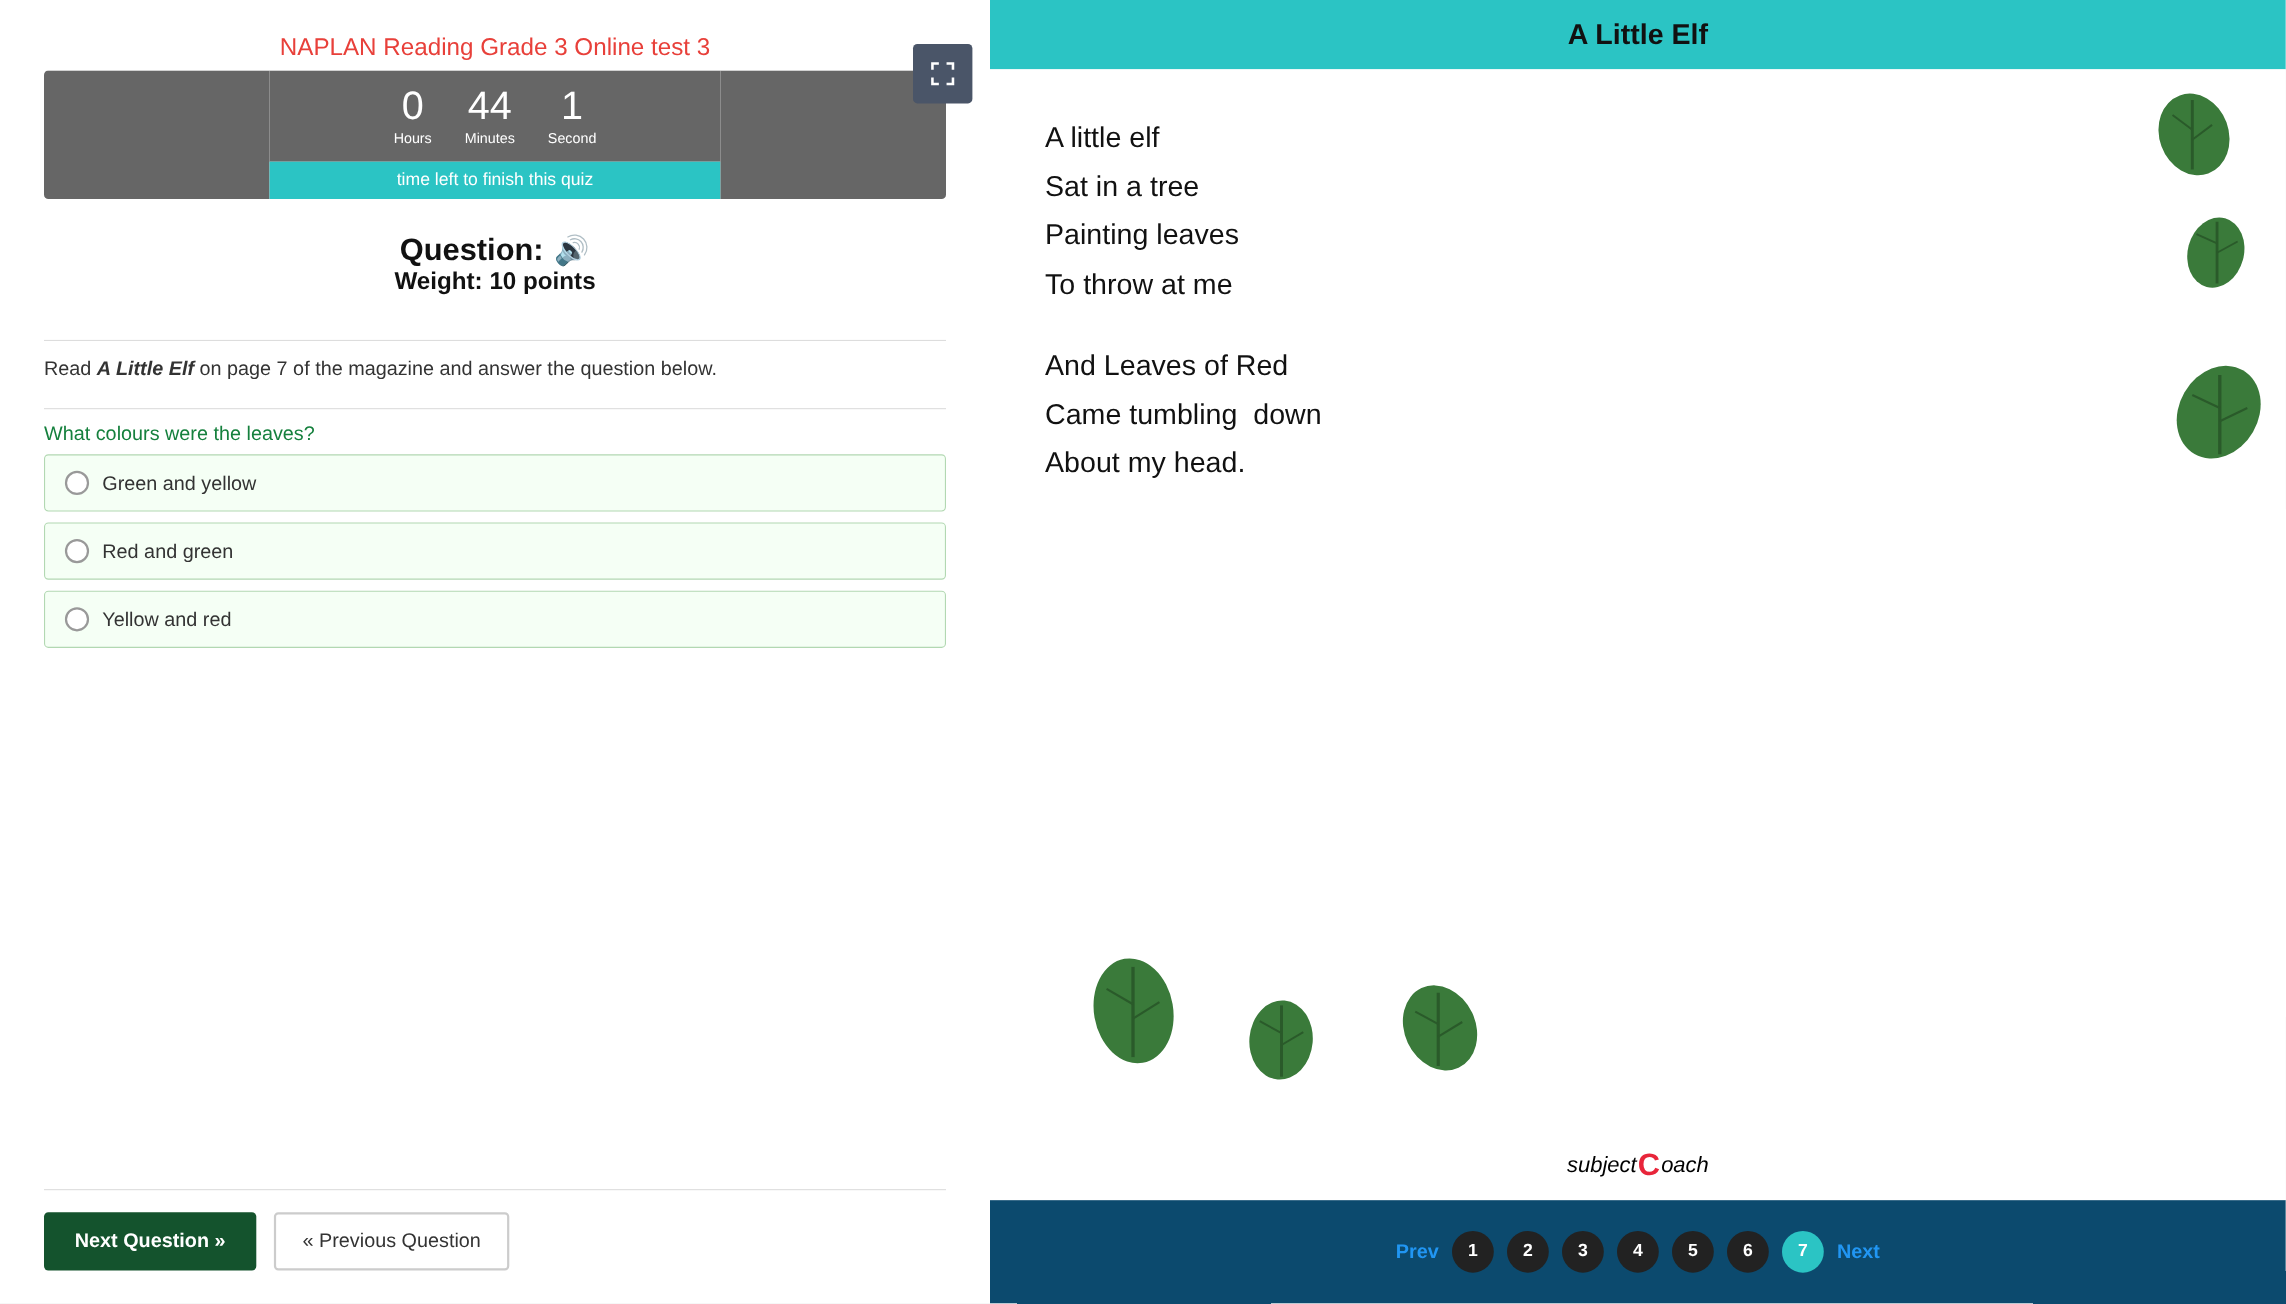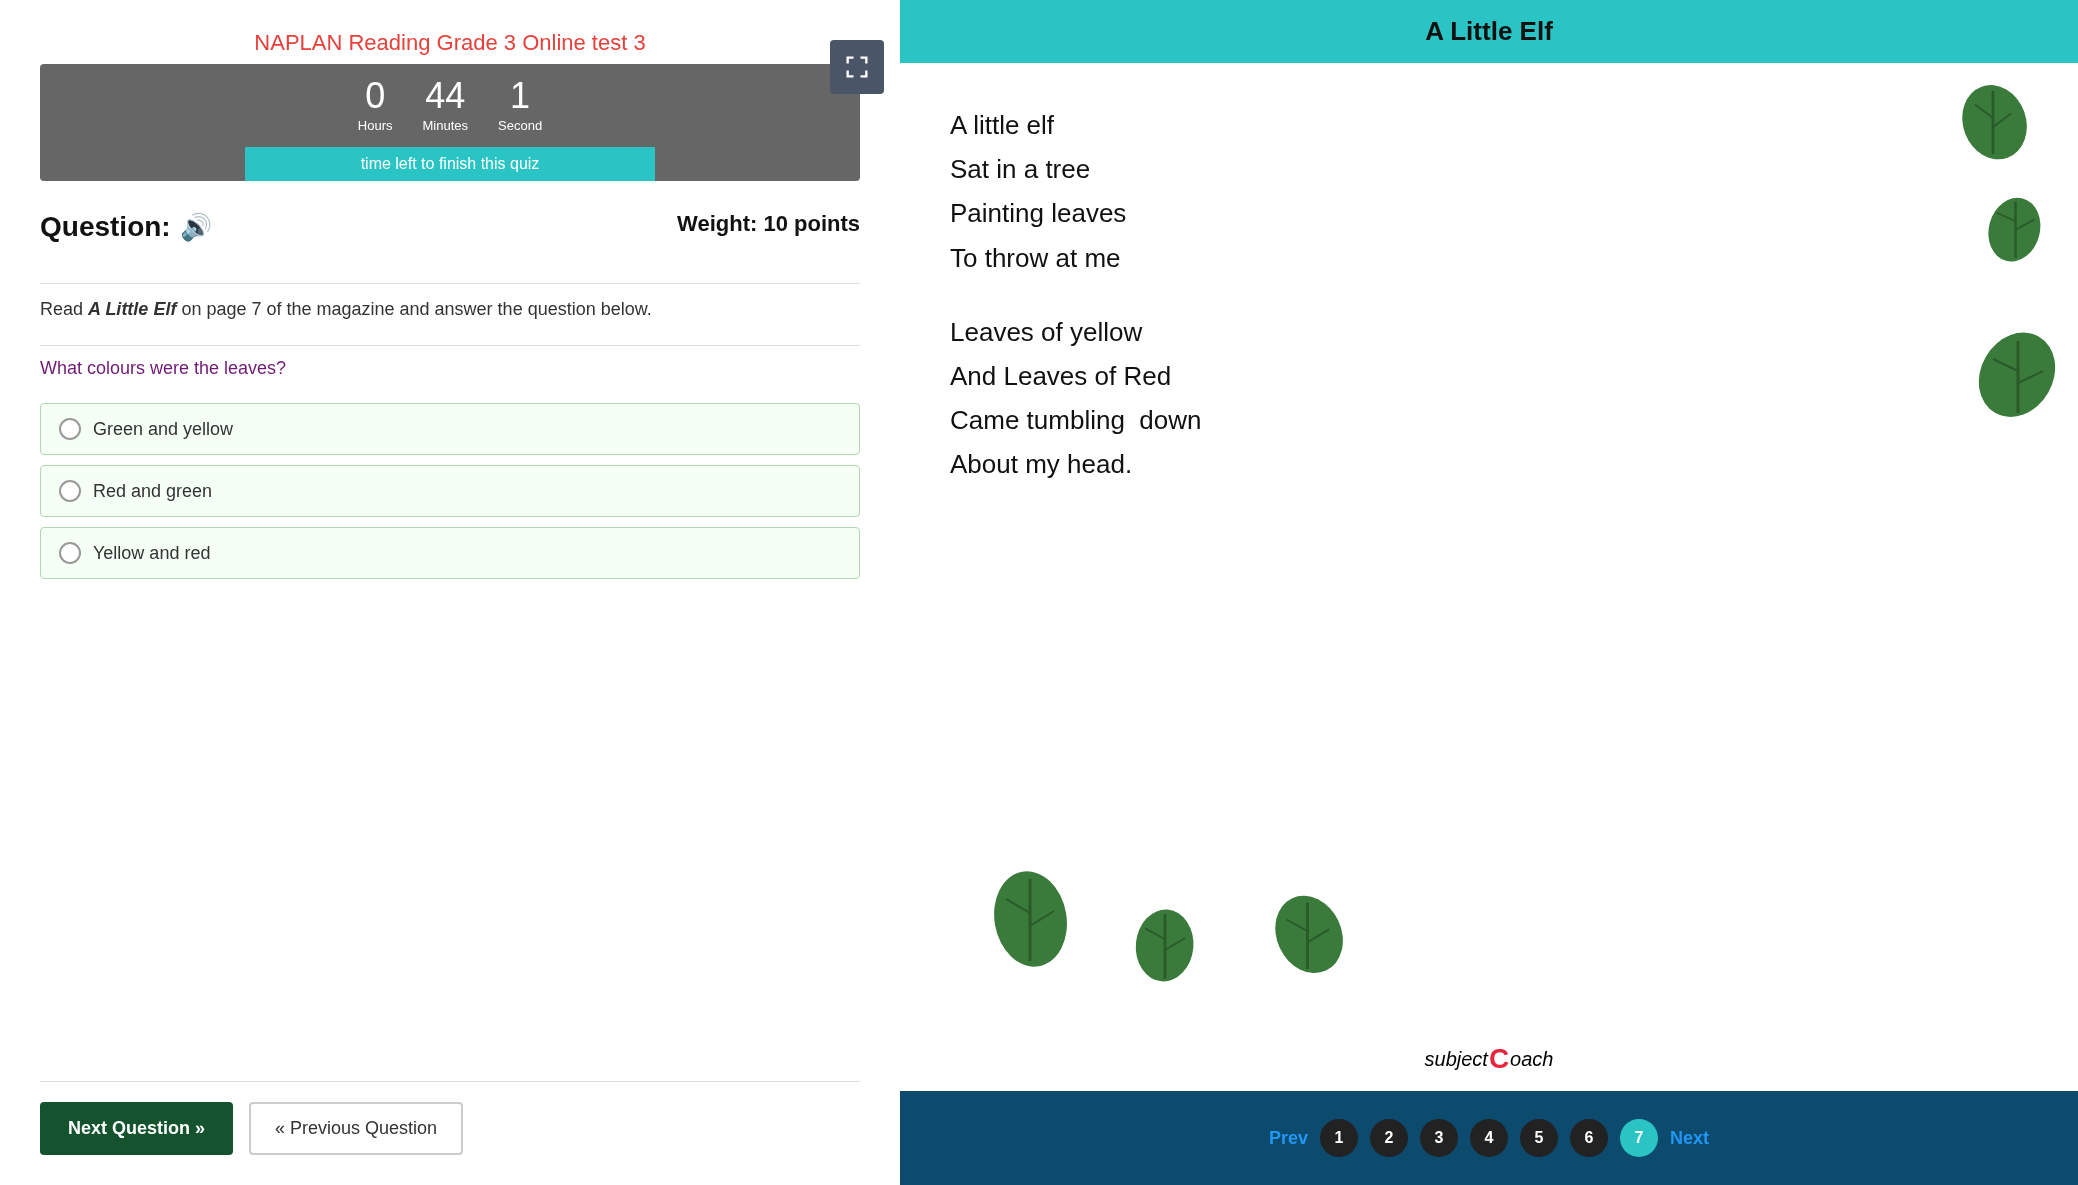--- a/index.html
+++ b/index.html
@@ -109,23 +109,24 @@
 
     .timer-right-block {
       background: #666;
       flex: 1;
     }
 
     
     .question-header {
       display: flex;
       justify-content: space-between;
-      align-items: flex-start;
+      align-items: center;
       margin-bottom: 16px;
       padding-bottom: 12px;
+      flex-direction: column;
     }
 
     .question-label {
       font-size: 28px;
       font-weight: bold;
       color: #111;
       display: flex;
       align-items: center;
       gap: 10px;
     }
@@ -155,22 +156,22 @@
       line-height: 1.5;
     }
 
     .question-text em {
       font-style: italic;
       font-weight: bold;
     }
 
     .sub-question {
       font-size: 18px;
-      color: #701a75;
-      margin-bottom: 24px;
+      color: #15803d;
+      margin-bottom: 8px;
     }
 
     
     .options-list {
       display: flex;
       flex-direction: column;
       gap: 10px;
       margin-bottom: 30px;
     }
 
@@ -403,21 +404,20 @@
 
   <div class="passage-body">
     <div class="poem-text">
       <div class="poem-stanza">
         <div class="poem-line">A little elf</div>
         <div class="poem-line">Sat in a tree</div>
         <div class="poem-line">Painting leaves</div>
         <div class="poem-line">To throw at me</div>
       </div>
       <div class="poem-stanza">
-        <div class="poem-line">Leaves of yellow</div>
         <div class="poem-line">And Leaves of Red</div>
         <div class="poem-line">Came tumbling&nbsp;&nbsp;down</div>
         <div class="poem-line">About my head.</div>
       </div>
     </div>
 
     <div class="leaf-decorations">
 
       <svg style="position:absolute;top:10px;right:40px;width:90px;height:90px;" viewBox="0 0 100 100">
         <ellipse cx="50" cy="55" rx="35" ry="42" fill="#3a7a3a" transform="rotate(-20,50,50)"></ellipse>

